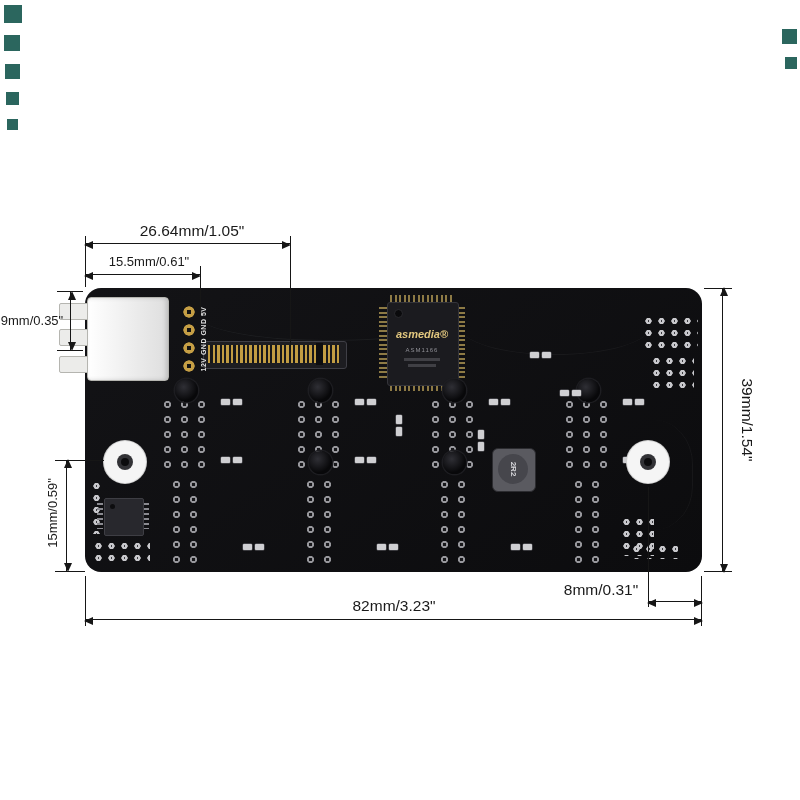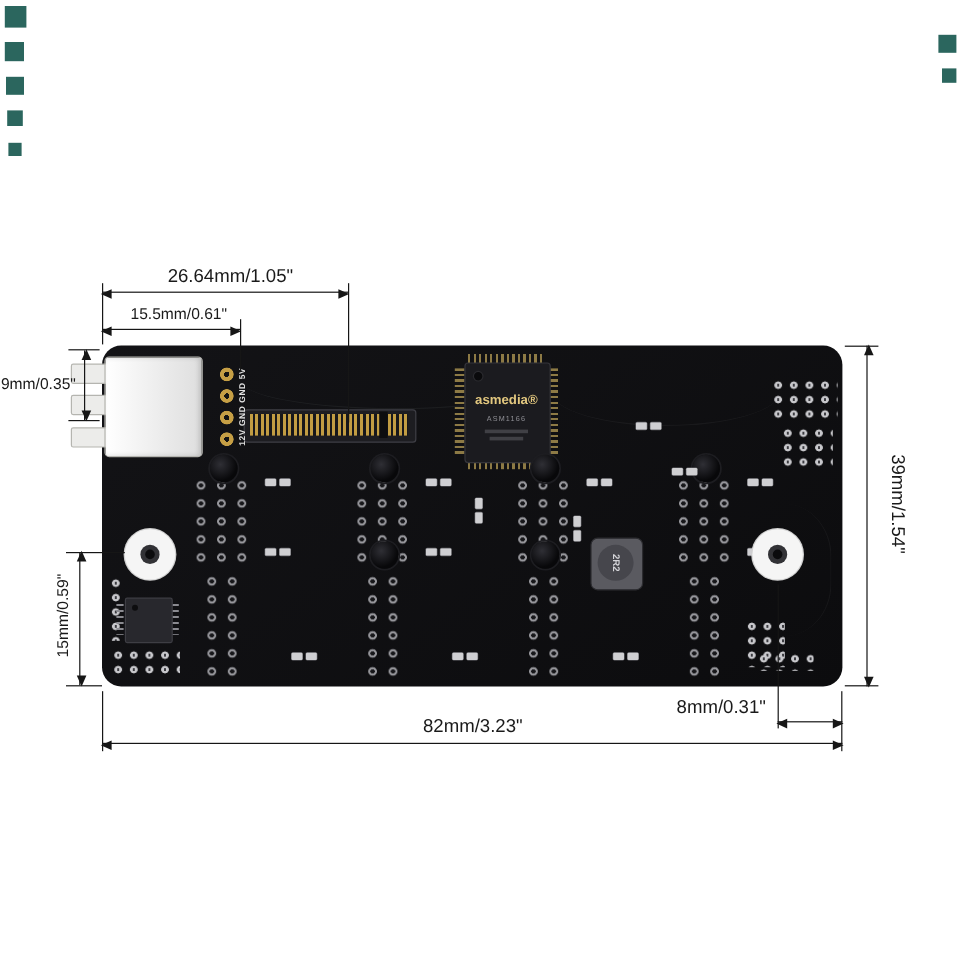--- a/index.html
+++ b/index.html
@@ -34,21 +34,21 @@
   .conn-body{position:absolute;left:87px;top:297px;width:80px;height:82px;background:linear-gradient(90deg,#ffffff,#dedede);border:1px solid #b5b5b0;border-radius:4px;box-shadow:inset -2px 0 4px rgba(0,0,0,.15);}
   .prong{position:absolute;left:59px;width:30px;height:15px;background:#ececea;border:1px solid #b5b5b0;border-radius:2px 0 0 2px;}
   .pwr-label{position:absolute;left:203px;top:339px;transform:translate(-50%,-50%) rotate(-90deg);font-size:7px;font-weight:700;color:#e2e2e2;letter-spacing:.5px;white-space:nowrap;}
   .edge-base{position:absolute;left:203px;top:341px;width:142px;height:26px;background:#1d1d21;border:1px solid #3f3f46;border-radius:3px;}
   .edge-fingers{position:absolute;left:208px;top:345px;width:132px;height:18px;background:repeating-linear-gradient(90deg,#c29d43 0 2.5px,#17171a 2.5px 4.6px);}
   .edge-notch{position:absolute;left:316px;top:343px;width:7px;height:22px;background:#0d0d0f;}
   .chip-body{position:absolute;left:387px;top:302px;width:70px;height:82px;background:#1b1b1f;border:1px solid #34343a;border-radius:3px;}
   .chip-pins-h{position:absolute;width:64px;height:8px;background:repeating-linear-gradient(90deg,#8d7a45 0 2px,transparent 2px 4.6px);}
   .chip-pins-v{position:absolute;width:8px;height:72px;background:repeating-linear-gradient(180deg,#8d7a45 0 2px,transparent 2px 4.6px);}
   .chip-dot{position:absolute;left:394px;top:309px;width:7px;height:7px;border-radius:50%;background:#0a0a0c;border:1px solid #2a2a2e;}
-  .chip-brand{position:absolute;left:387px;top:328px;width:70px;text-align:center;font-size:11px;font-weight:700;color:#e3c87f;}
+  .chip-brand{position:absolute;left:387px;top:328px;width:70px;text-align:center;font-size:11px;font-style:italic;font-weight:700;color:#e3c87f;}
   .chip-part{position:absolute;left:387px;top:347px;width:70px;text-align:center;font-size:6px;letter-spacing:1px;color:#8f8f95;}
   .chip-bar{position:absolute;height:3px;background:#55555b;opacity:.65;}
   .ind-body{position:absolute;left:492px;top:448px;width:42px;height:42px;background:#5a5a60;border:1px solid #2c2c30;border-radius:6px;}
   .ind-core{position:absolute;left:498px;top:454px;width:30px;height:30px;border-radius:50%;background:#46464c;}
   .ind-label{position:absolute;left:513px;top:469px;transform:translate(-50%,-50%) rotate(90deg);font-size:8px;font-weight:700;color:#d4d4d8;}
   .ic-body{position:absolute;left:104px;top:498px;width:38px;height:36px;background:#28282d;border:1px solid #3e3e44;border-radius:2px;}
   .ic-pins{position:absolute;width:6px;height:26px;top:503px;background:repeating-linear-gradient(180deg,#8a8a90 0 2px,transparent 2px 5px);}
   .ic-dot{position:absolute;left:110px;top:504px;width:5px;height:5px;border-radius:50%;background:#0d0d0f;}
   .hole-outer{position:absolute;width:42px;height:42px;border-radius:50%;background:#f5f5f5;box-shadow:0 0 0 1px #d0d0d0;}
   .hole-mid{position:absolute;width:16px;height:16px;border-radius:50%;background:#323236;}

